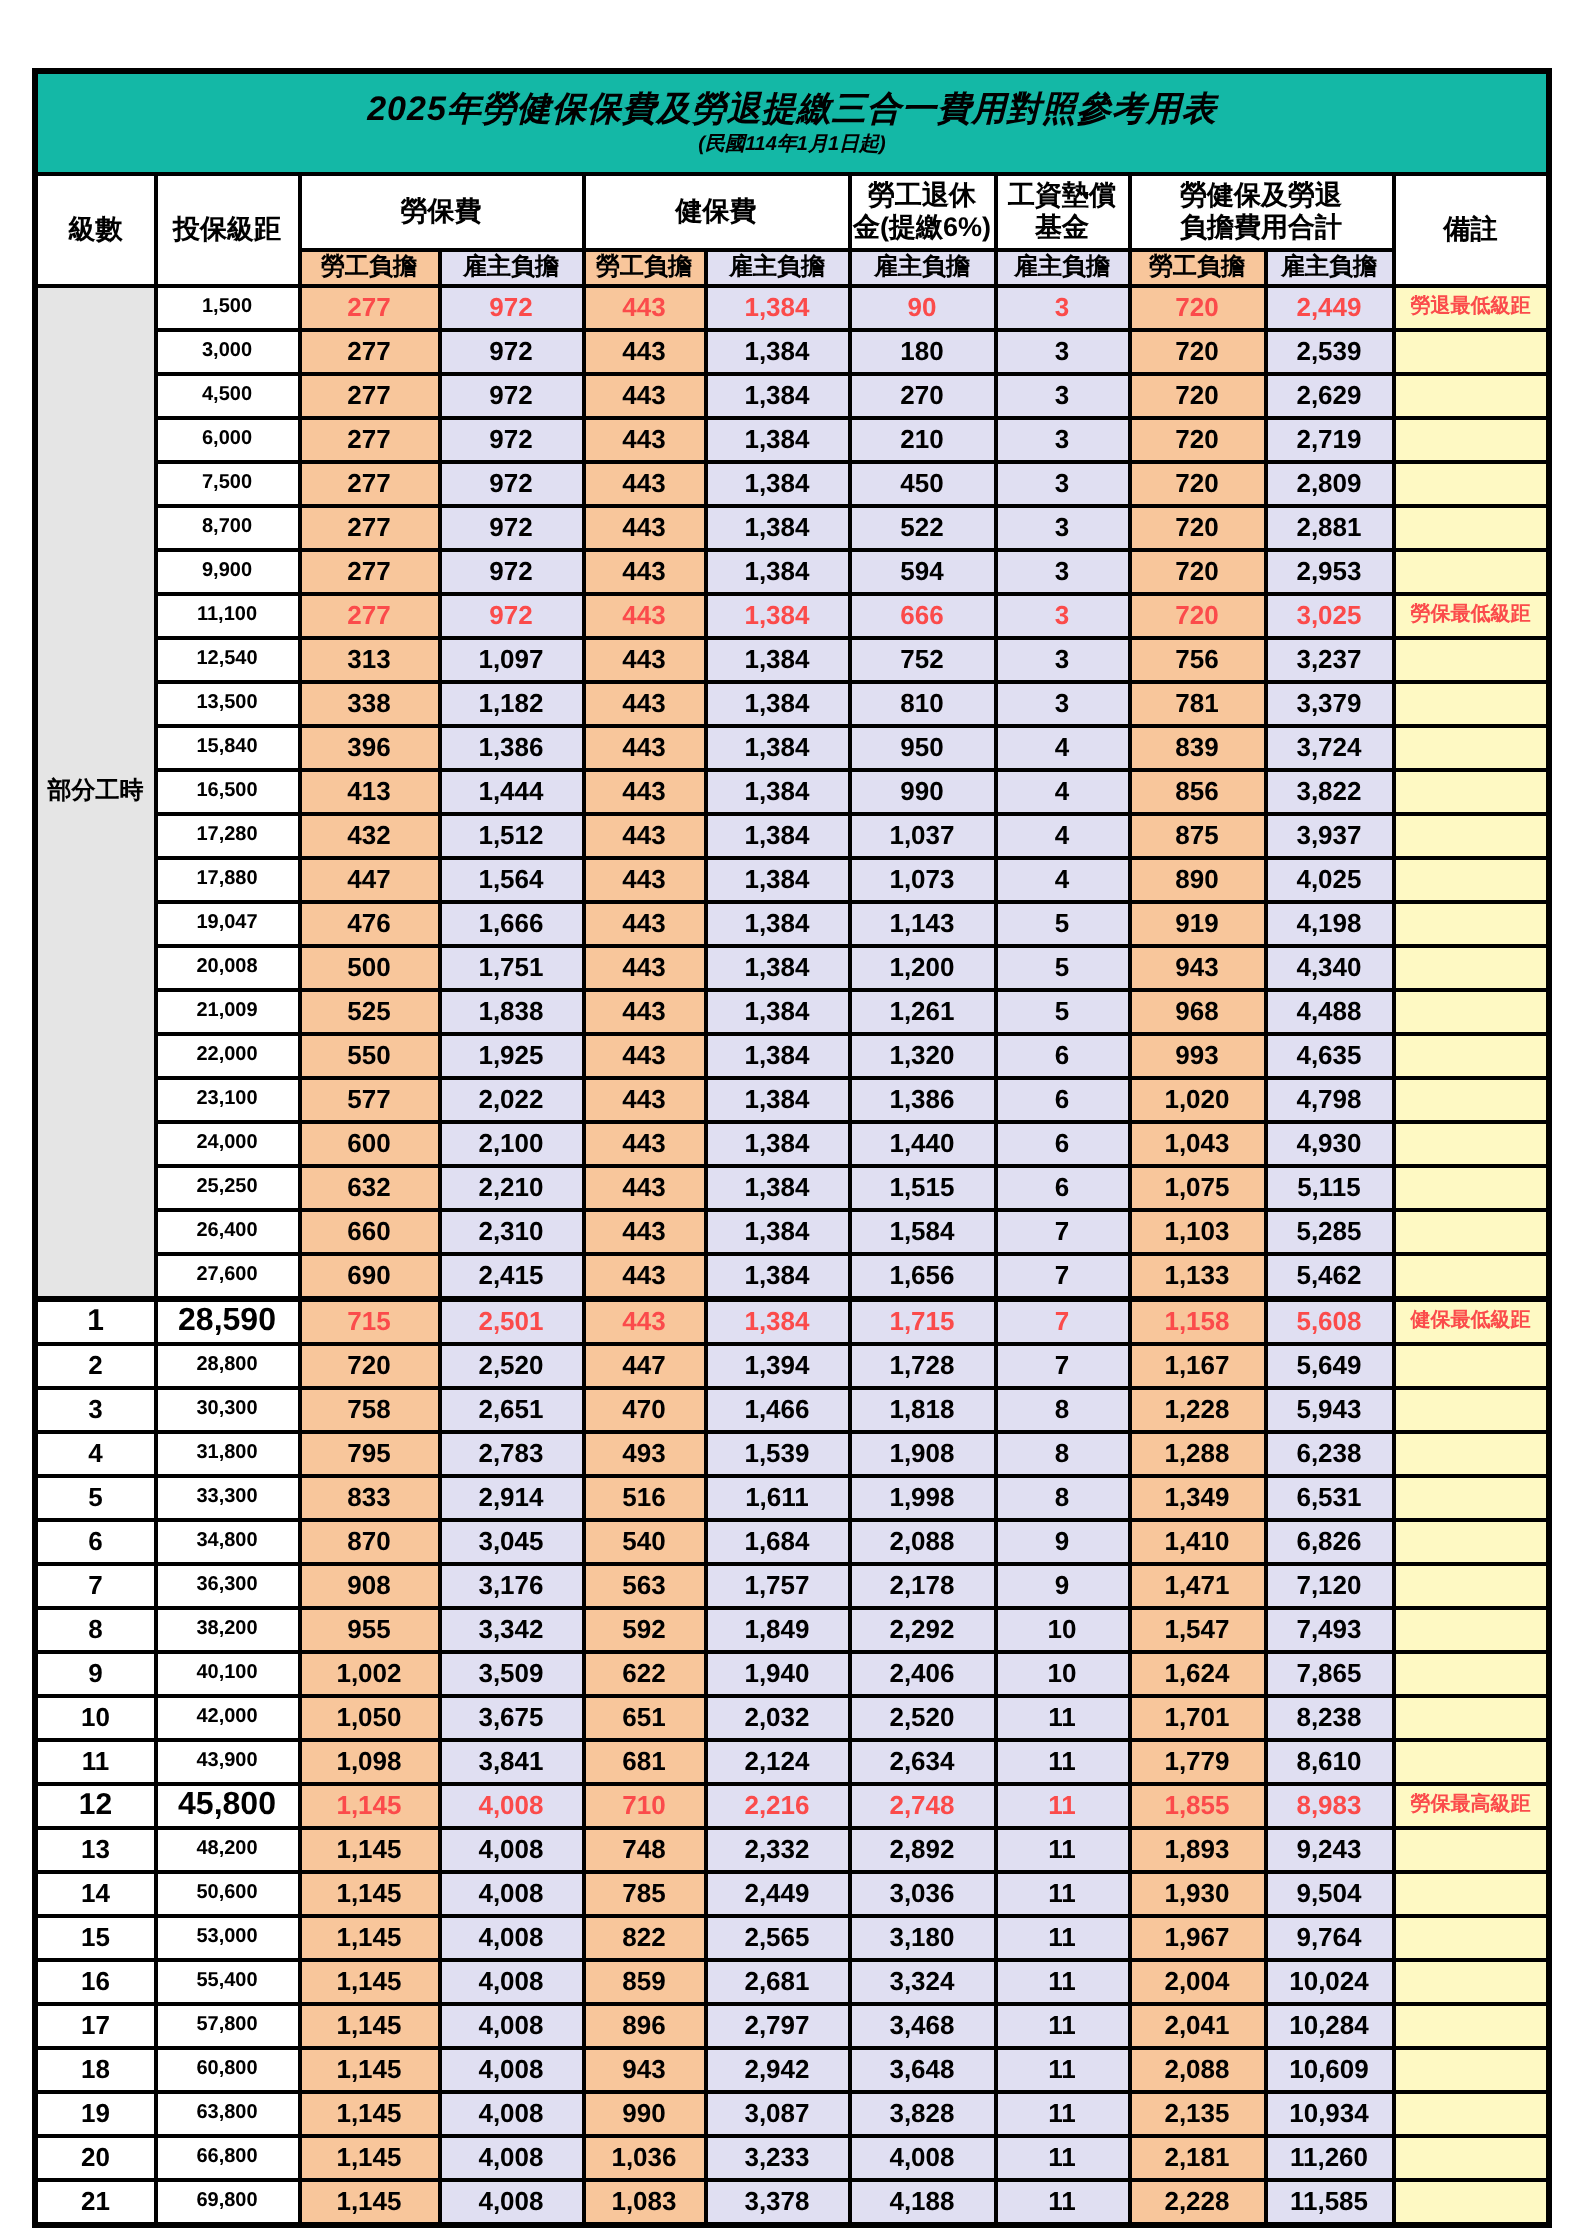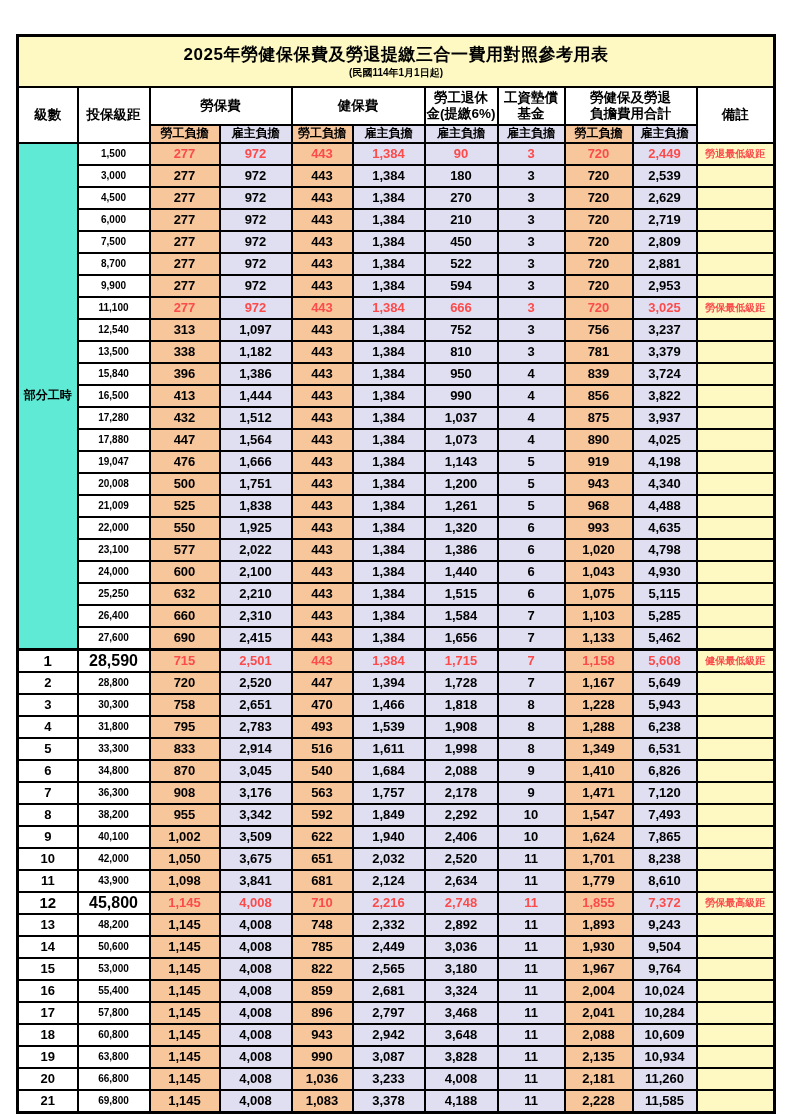--- a/index.html
+++ b/index.html
@@ -25,21 +25,22 @@
     border: 2px solid #000;
     text-align: center;
     vertical-align: middle;
     padding: 0;
     overflow: hidden;
     line-height: 1.15;
   }
   
   tr.title-row th {
     height: 49px;
-    background: #fef9c3;
+    background: #14b8a6;
+    font-style: italic;
   }
   .main-title {
     font-size: 17px;
     font-weight: bold;
     letter-spacing: 0.5px;
   }
   .sub-title {
     font-size: 10px;
     font-weight: bold;
     margin-top: 2px;
@@ -68,21 +69,21 @@
     font-size: 13px;
     font-weight: bold;
     background: #fff;
   }
   tbody td.val { font-size: 13px; }
   tbody td.bracket { font-size: 10px; }
   tbody td.level { font-size: 13px; }
   tbody td.part-time {
     font-size: 12px;
     font-weight: bold;
-    background: #5eead4;
+    background: #e5e5e5;
   }
   tbody td.remark {
     font-size: 10px;
     font-weight: bold;
     color: var(--red);
     background: #fef9c3;
   }
   tr.red td.val { color: var(--red); }
   tr.big td.level   { font-size: 15px; }
   tr.big td.bracket { font-size: 16px; }
@@ -567,21 +568,21 @@
         <tr class="red big">
           <td class="level">12</td>
           <td class="bracket">45,800</td>
           <td class="val worker">1,145</td>
           <td class="val employer">4,008</td>
           <td class="val worker">710</td>
           <td class="val employer">2,216</td>
           <td class="val employer">2,748</td>
           <td class="val employer">11</td>
           <td class="val worker">1,855</td>
-          <td class="val employer">7,372</td>
+          <td class="val employer">8,983</td>
           <td class="remark">勞保最高級距</td>
         </tr>
         <tr>
           <td class="level">13</td>
           <td class="bracket">48,200</td>
           <td class="val worker">1,145</td>
           <td class="val employer">4,008</td>
           <td class="val worker">748</td>
           <td class="val employer">2,332</td>
           <td class="val employer">2,892</td>

